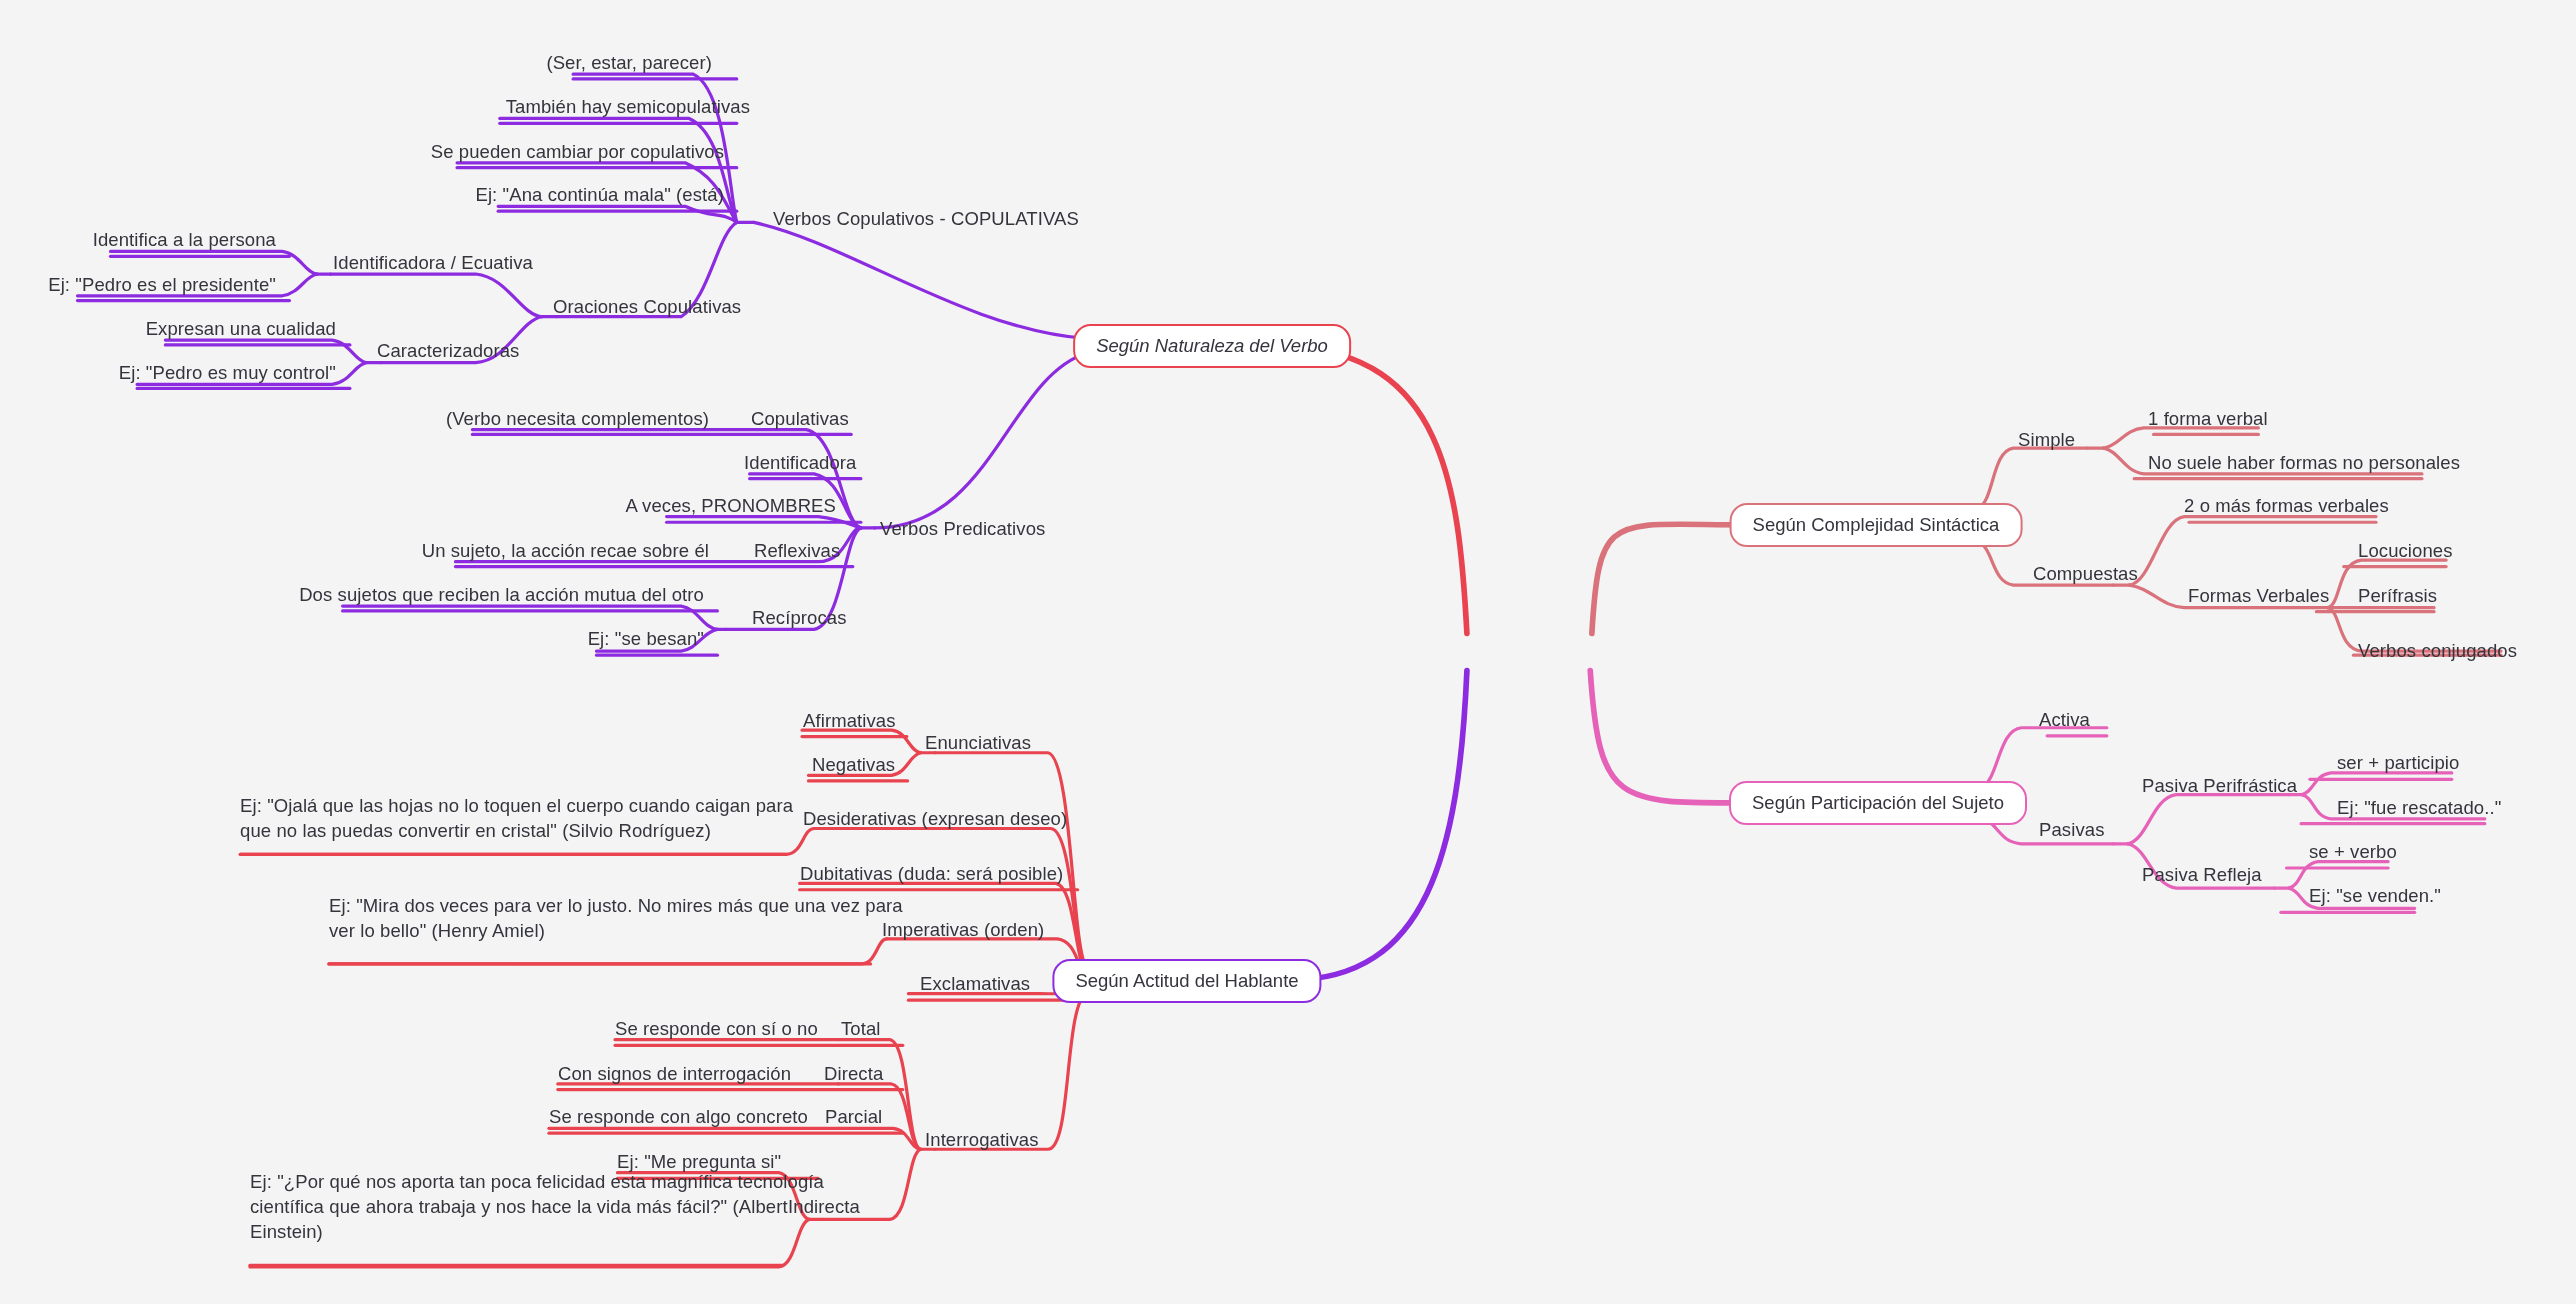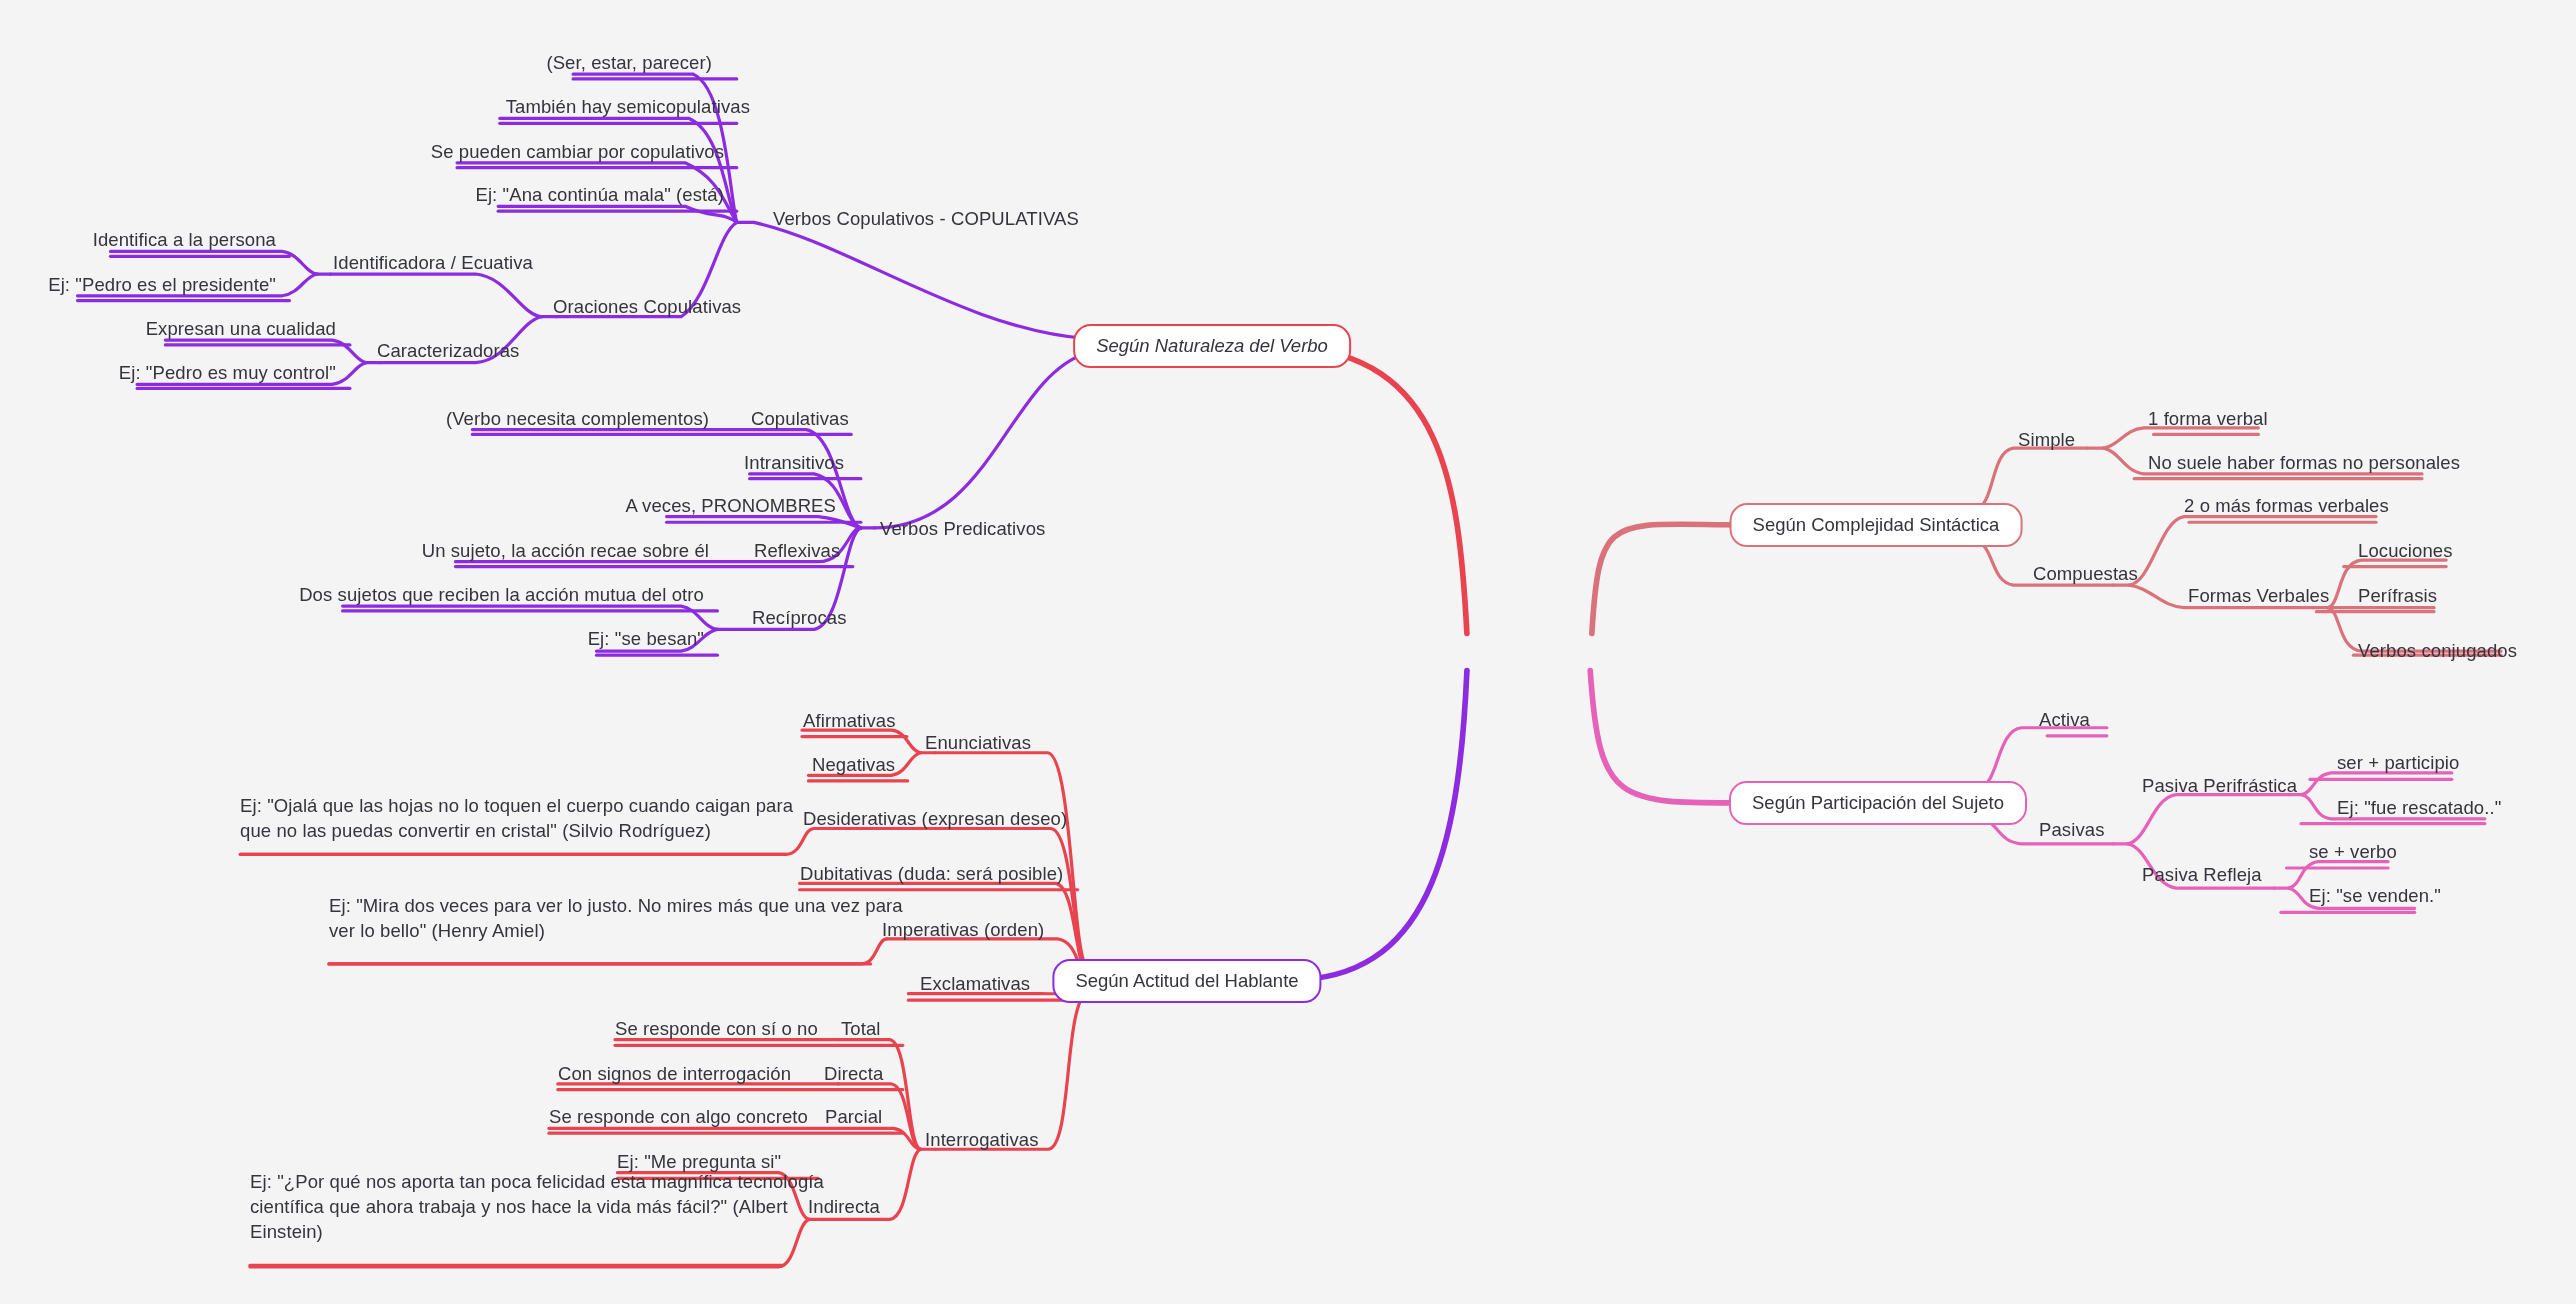--- a/index.html
+++ b/index.html
@@ -203,21 +203,21 @@
       <div class="t-leaf right node" style="left: 553px; top: 306px;">Oraciones Copulativas</div>
       <div class="t-leaf right node" style="left: 326px; top: 262px; margin-left: 7px;">Identificadora / Ecuativa</div>
       <div class="t-leaf left node" style="left: -1336px; width: 1612px; text-align: right; top: 239px;">Identifica a la persona</div>
       <div class="t-leaf left node" style="left: -1336px; width: 1612px; text-align: right; top: 284px;">Ej: "Pedro es el presidente"</div>
       <div class="t-leaf right node" style="left: 377px; top: 350px;">Caracterizadoras</div>
       <div class="t-leaf left node" style="left: -1276px; width: 1612px; text-align: right; top: 328px;">Expresan una cualidad</div>
       <div class="t-leaf left node" style="left: -1276px; width: 1612px; text-align: right; top: 372px;">Ej: "Pedro es muy control"</div>
       <div class="t-leaf right node" style="left: 880px; top: 528px;">Verbos Predicativos</div>
       <div class="t-leaf right node" style="left: 751px; top: 418px;">Copulativas</div>
       <div class="t-leaf left node" style="left: -903px; width: 1612px; text-align: right; top: 418px;">(Verbo necesita complementos)</div>
-      <div class="t-leaf right node" style="left: 744px; top: 462px;">Intransitivos</div>
+      <div class="t-leaf right node" style="left: 744px; top: 462px;">Identificadora</div>
       <div class="t-leaf right node" style="left: 754px; top: 550px;">Reflexivas</div>
       <div class="t-leaf left node" style="left: -776px; width: 1612px; text-align: right; top: 505px;">A veces, PRONOMBRES</div>
       <div class="t-leaf left node" style="left: -903px; width: 1612px; text-align: right; top: 550px;">Un sujeto, la acción recae sobre él</div>
       <div class="t-leaf right node" style="left: 752px; top: 617px;">Recíprocas</div>
       <div class="t-leaf left node" style="left: -908px; width: 1612px; text-align: right; top: 594px;">Dos sujetos que reciben la acción mutua del otro</div>
       <div class="t-leaf left node" style="left: -908px; width: 1612px; text-align: right; top: 638px;">Ej: "se besan"</div>
       <div class="t-leaf right node" style="left: 2018px; top: 439px;">Simple</div>
       <div class="t-leaf right node" style="left: 2148px; top: 418px;">1 forma verbal</div>
       <div class="t-leaf right node" style="left: 2148px; top: 462px;">No suele haber formas no personales</div>
       <div class="t-leaf right node" style="left: 2033px; top: 573px;">Compuestas</div>
@@ -245,21 +245,21 @@
       <div class="t-leaf right node" style="left: 329px; top: 918px;">Ej: "Mira dos veces para ver lo justo. No mires más que una vez para
 ver lo bello" (Henry Amiel)</div>
       <div class="t-leaf right node" style="left: 920px; top: 983px;">Exclamativas</div>
       <div class="t-leaf right node" style="left: 925px; top: 1139px;">Interrogativas</div>
       <div class="t-leaf right node" style="left: 841px; top: 1028px;">Total</div>
       <div class="t-leaf right node" style="left: 615px; top: 1028px;">Se responde con sí o no</div>
       <div class="t-leaf right node" style="left: 824px; top: 1073px;">Directa</div>
       <div class="t-leaf right node" style="left: 558px; top: 1073px;">Con signos de interrogación</div>
       <div class="t-leaf right node" style="left: 825px; top: 1116px;">Parcial</div>
       <div class="t-leaf right node" style="left: 549px; top: 1116px;">Se responde con algo concreto</div>
-      <div class="t-leaf right node" style="left: 808px; top: 1206px; text-align: right;">Indirecta</div>
+      <div class="t-leaf right node" style="left: 788px; top: 1206px; text-align: right;">Indirecta</div>
       <div class="t-leaf right node" style="left: 617px; top: 1161px;">Ej: "Me pregunta si"</div>
       <div class="t-leaf right node" style="left: 250px; top: 1206px;">Ej: "¿Por qué nos aporta tan poca felicidad esta magnífica tecnología
 científica que ahora trabaja y nos hace la vida más fácil?" (Albert
 Einstein)</div>
     </div>
 
 </div>
 
 
 </body></html>

